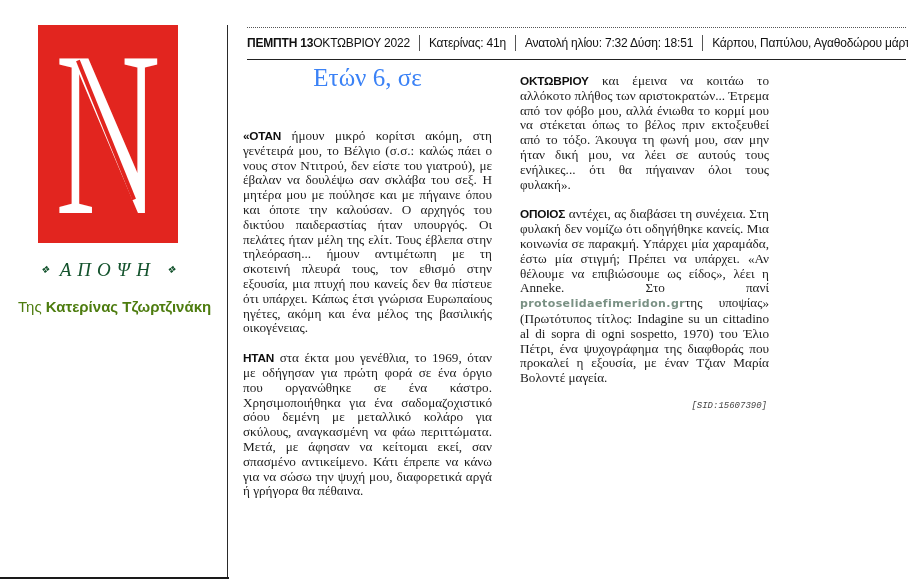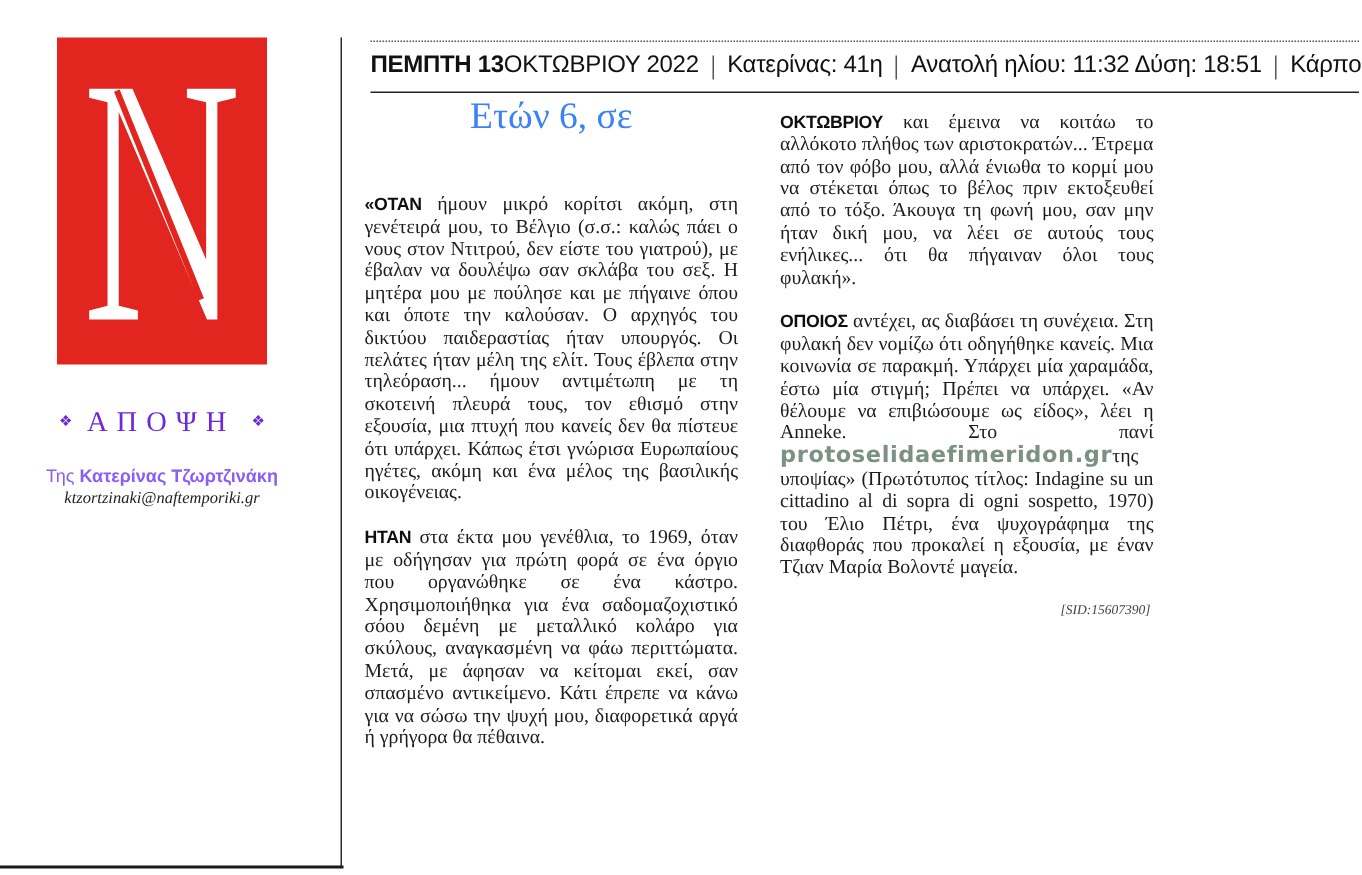--- a/index.html
+++ b/index.html
@@ -10,21 +10,21 @@
   
   .v-divider{position:absolute;left:227px;top:25px;width:1px;height:553px;background:#2a2a2a;}
   .bottom-rule{position:absolute;left:0;top:577px;width:229px;height:2px;background:#1a1a1a;}
 
   
   .topbar{
     position:absolute;left:247px;top:27px;width:659px;
     border-top:1px dotted #555;border-bottom:1px solid #222;
     padding:7px 0 8px 0;
   }
-  .topbar-row{display:flex;align-items:flex-end;font-size:16px;white-space:nowrap;color:#111;}
+  .topbar-row{display:flex;align-items:center;font-size:12px;white-space:nowrap;color:#111;}
   .topbar .seg-bold{font-weight:700;letter-spacing:-0.2px;}
   .topbar .seg{letter-spacing:-0.2px;}
   .topbar .sep{width:1px;height:16px;background:#555;margin:0 9px;flex:0 0 auto;}
 
   
   .sidebar{position:absolute;left:18px;top:25px;width:180px;text-align:center;}
   .logo{
     width:140px;height:218px;margin:0 auto;background:#e2251f;
     display:flex;align-items:center;justify-content:center;
     overflow:hidden;position:relative;
@@ -32,25 +32,25 @@
   .logo-n{
     font-family:"Liberation Serif","DejaVu Serif",serif;
     font-size:235px;line-height:1;color:#ffffff;
     transform:scaleX(0.62);display:block;
   }
   .logo-slit{
     position:absolute;left:66px;top:30px;width:4px;height:150px;
     background:#e2251f;transform:rotate(-22deg);
   }
   .section-label{
-    margin-top:28px;font-family:"Liberation Serif","DejaVu Serif",serif;
-    font-size:19px;letter-spacing:6px;color:#6d28d9;white-space:nowrap;
+    margin-top:16px;font-family:"Liberation Serif","DejaVu Serif",serif;
+    font-size:19px;letter-spacing:6px;color:#14532d;white-space:nowrap;font-style:italic;
   }
   .section-label .orn{font-size:10px;letter-spacing:0;vertical-align:3px;}
-  .byline{margin-top:17px;font-size:12px;color:#8b5cf6;white-space:nowrap;}
+  .byline{margin-top:17px;font-size:15px;color:#4d7c0f;white-space:nowrap;}
   .byline .name{font-weight:700;}
   .byline-email{
     margin-top:2px;font-family:"Liberation Serif","DejaVu Serif",serif;
     font-style:italic;font-size:11px;color:#222;
   }
 
   
   .article-title{
     position:absolute;left:243px;top:64px;width:249px;text-align:center;
     font-family:"Liberation Serif","DejaVu Serif",serif;
@@ -63,62 +63,61 @@
     margin:0 0 15px 0;text-align:justify;
     font-family:"Liberation Serif","DejaVu Serif",serif;
     font-size:13.2px;line-height:14.8px;color:#1c1c1c;
   }
   .lead{
     font-family:"Liberation Sans",sans-serif;font-weight:700;
     font-size:11.8px;letter-spacing:-0.2px;color:#0e0e0e;
   }
   .watermark{
     font-family:"DejaVu Sans","Liberation Sans",sans-serif;
-    font-weight:700;font-size:15px;letter-spacing:0.4px;
+    font-weight:700;font-size:11px;letter-spacing:0.4px;
     color:#7a9184;white-space:nowrap;
   }
   .sid{
     margin-top:2px;text-align:right;padding-right:2px;
-    font-family:Liberation Serif, serif;
+    font-family:Liberation Mono, monospace;
     font-style:italic;font-size:9px;color:#444;
   }
 </style>
 </head>
 <body>
 
 <div class="v-divider"></div>
 <div class="bottom-rule"></div>
 
 <div class="topbar">
   <div class="topbar-row">
     <span class="seg-bold">ΠΕΜΠΤΗ 13</span>
     <span class="seg"> ΟΚΤΩΒΡΙΟΥ 2022</span>
     <span class="sep"></span>
     <span class="seg">Κατερίνας: 41η</span>
     <span class="sep"></span>
-    <span class="seg">Ανατολή ηλίου: 11:32 Δύση: 18:51</span>
+    <span class="seg">Ανατολή ηλίου: 7:32 Δύση: 18:51</span>
     <span class="sep"></span>
     <span class="seg">Κάρπου, Παπύλου, Αγαθοδώρου μάρτ., Χρυσής νεομάρτ.</span>
   </div>
 </div>
 
 <div class="sidebar">
   <div class="logo">
     <span class="logo-n">N</span>
     <span class="logo-slit"></span>
   </div>
   <div class="section-label">
     <span class="orn">❖</span>
     <span>ΑΠΟΨΗ</span>
     <span class="orn">❖</span>
   </div>
   <div class="byline">
     <span>Της </span><span class="name">Κατερίνας Τζωρτζινάκη</span>
   </div>
-  <div class="byline-email">ktzortzinaki@naftemporiki.gr</div>
 </div>
 
 <div class="article-title">
   <div>Ετών 6, σε</div>
 </div>
 
 <div class="col col-1">
   <p><span class="lead">«ΟΤΑΝ</span><span> ήμουν μικρό κορίτσι ακόμη, στη γενέτειρά μου, το Βέλγιο (σ.σ.: καλώς πάει ο νους στον Ντιτρού, δεν είστε του γιατρού), με έβαλαν να δουλέψω σαν σκλάβα του σεξ. Η μητέρα μου με πούλησε και με πήγαινε όπου και όποτε την καλούσαν. Ο αρχηγός του δικτύου παιδεραστίας ήταν υπουργός. Οι πελάτες ήταν μέλη της ελίτ. Τους έβλεπα στην τηλεόραση... ήμουν αντιμέτωπη με τη σκοτεινή πλευρά τους, τον εθισμό στην εξουσία, μια πτυχή που κανείς δεν θα πίστευε ότι υπάρχει. Κάπως έτσι γνώρισα Ευρωπαίους ηγέτες, ακόμη και ένα μέλος της βασιλικής οικογένειας.</span></p>
   <p><span class="lead">ΗΤΑΝ</span><span> στα έκτα μου γενέθλια, το 1969, όταν με οδήγησαν για πρώτη φορά σε ένα όργιο που οργανώθηκε σε ένα κάστρο. Χρησιμοποιήθηκα για ένα σαδομαζοχιστικό σόου δεμένη με μεταλλικό κολάρο για σκύλους, αναγκασμένη να φάω περιττώματα. Μετά, με άφησαν να κείτομαι εκεί, σαν σπασμένο αντικείμενο. Κάτι έπρεπε να κάνω για να σώσω την ψυχή μου, διαφορετικά αργά ή γρήγορα θα πέθαινα.</span></p>
 </div>

